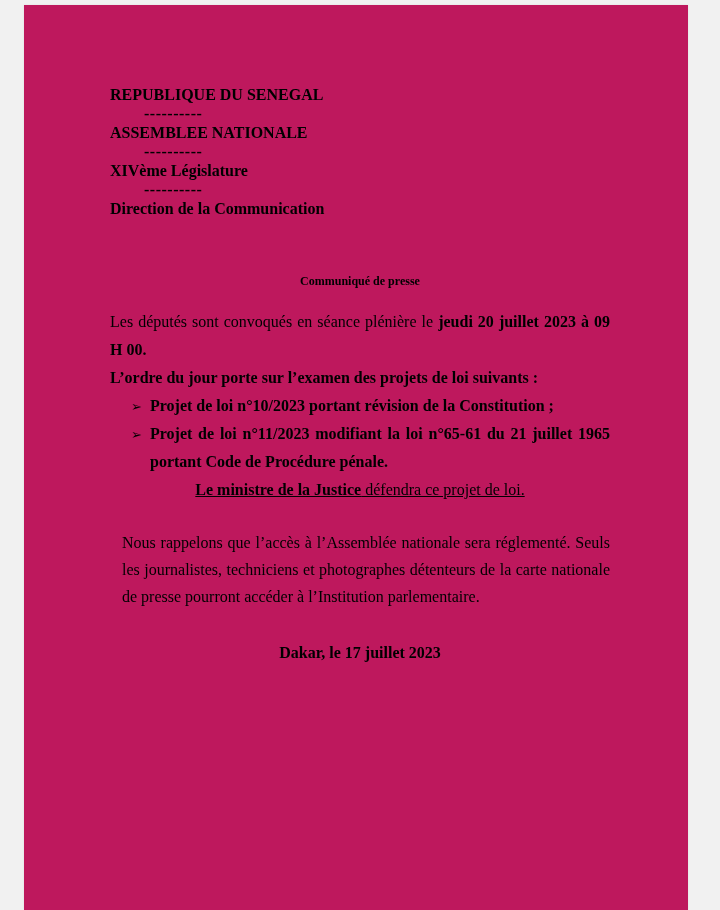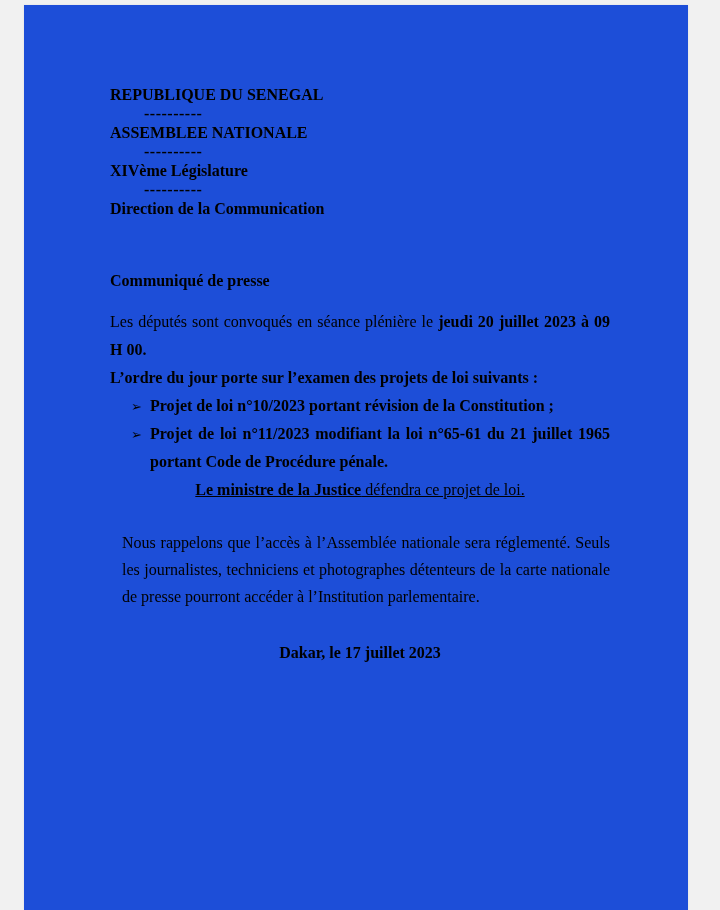--- a/index.html
+++ b/index.html
@@ -9,40 +9,40 @@
     height: 910px;
     background: #f1f1f1;
     overflow: hidden;
   }
   .paper {
     position: absolute;
     left: 24px;
     top: 5px;
     width: 664px;
     height: 905px;
-    background: #1d4ed8;
+    background: #be185d;
     box-shadow: 0 0 2px rgba(0,0,0,0.08);
   }
   .content {
     box-sizing: border-box;
     padding: 80px 78px 0 86px;
     font-family: "Liberation Serif", "DejaVu Serif", serif;
     font-size: 16px;
     color: #000000;
   }
   
   .doc-header { font-weight: bold; }
   .doc-header .org-line { line-height: 19px; white-space: nowrap; }
   .doc-header .sep-line { line-height: 19px; padding-left: 34px; letter-spacing: 0.5px; }
   
   .press-title {
     margin-top: 52px;
-    text-align: left;
+    text-align: center;
     font-weight: bold;
-    font-size: 16px;
+    font-size: 12px;
     line-height: 22px;
   }
   
   .para { line-height: 28px; text-align: justify; }
   .para-intro { margin-top: 16px; }
   .para-order { margin-top: 0; font-weight: bold; }
   .bullet-list { margin: 0; padding: 0; list-style: none; }
   .bullet-item {
     position: relative;
     padding-left: 40px;

